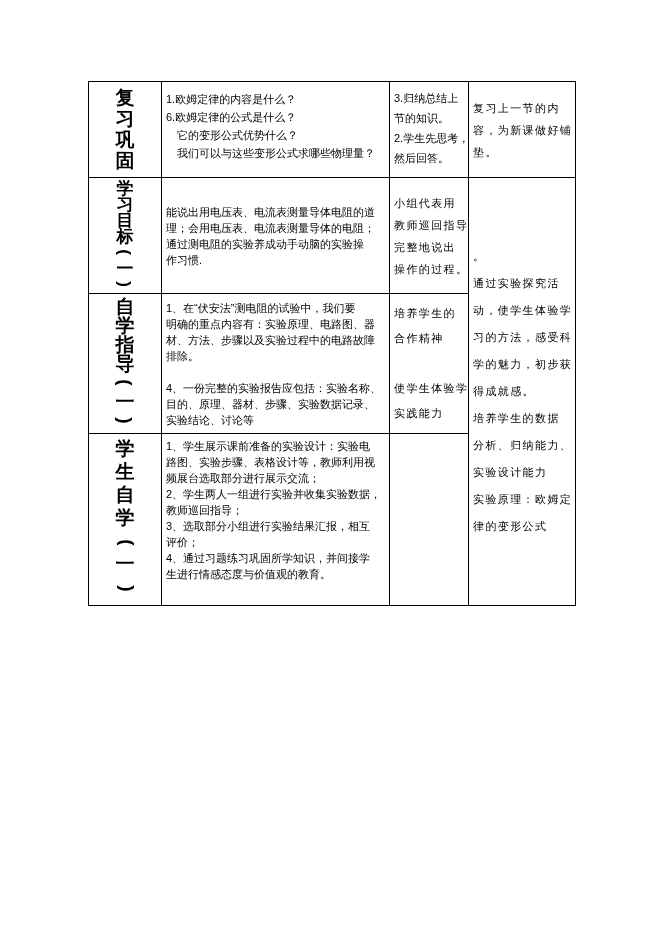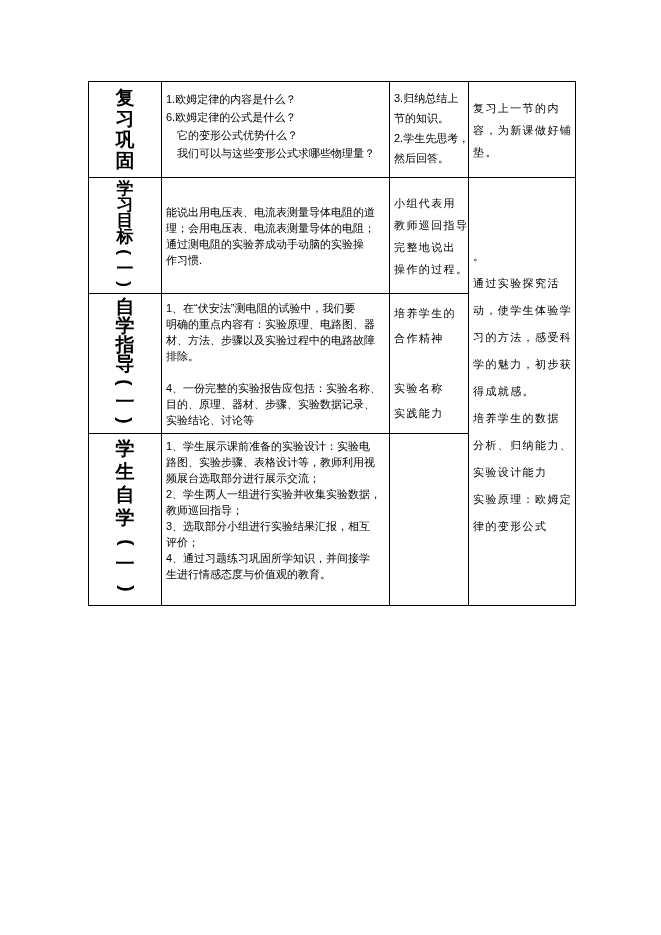--- a/index.html
+++ b/index.html
@@ -167,21 +167,21 @@
 排除。
 
 4、一份完整的实验报告应包括：实验名称、
 目的、原理、器材、步骤、实验数据记录、
 实验结论、讨论等</div>
         </td>
         <td class="mid">
           <div class="txt spaced r3-activity">培养学生的
 合作精神
 
-实验名称
+使学生体验学
 实践能力</div>
         </td>
       </tr>
 
       <tr class="r4">
         <td class="label-cell">
           <div class="vlabel">
               <div>学</div>
               <div>生</div>
               <div>自</div>

